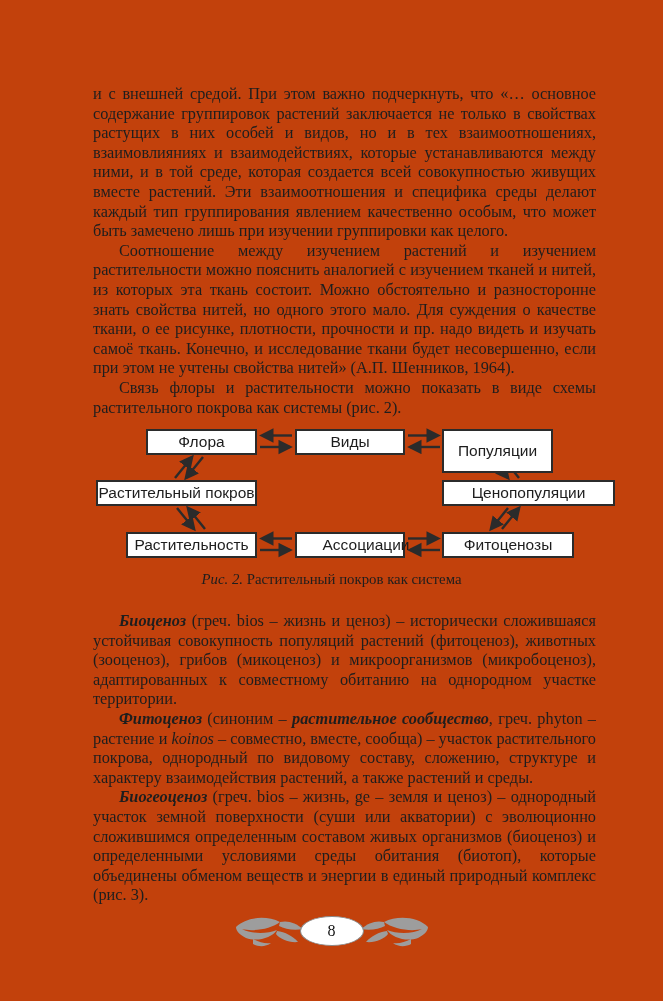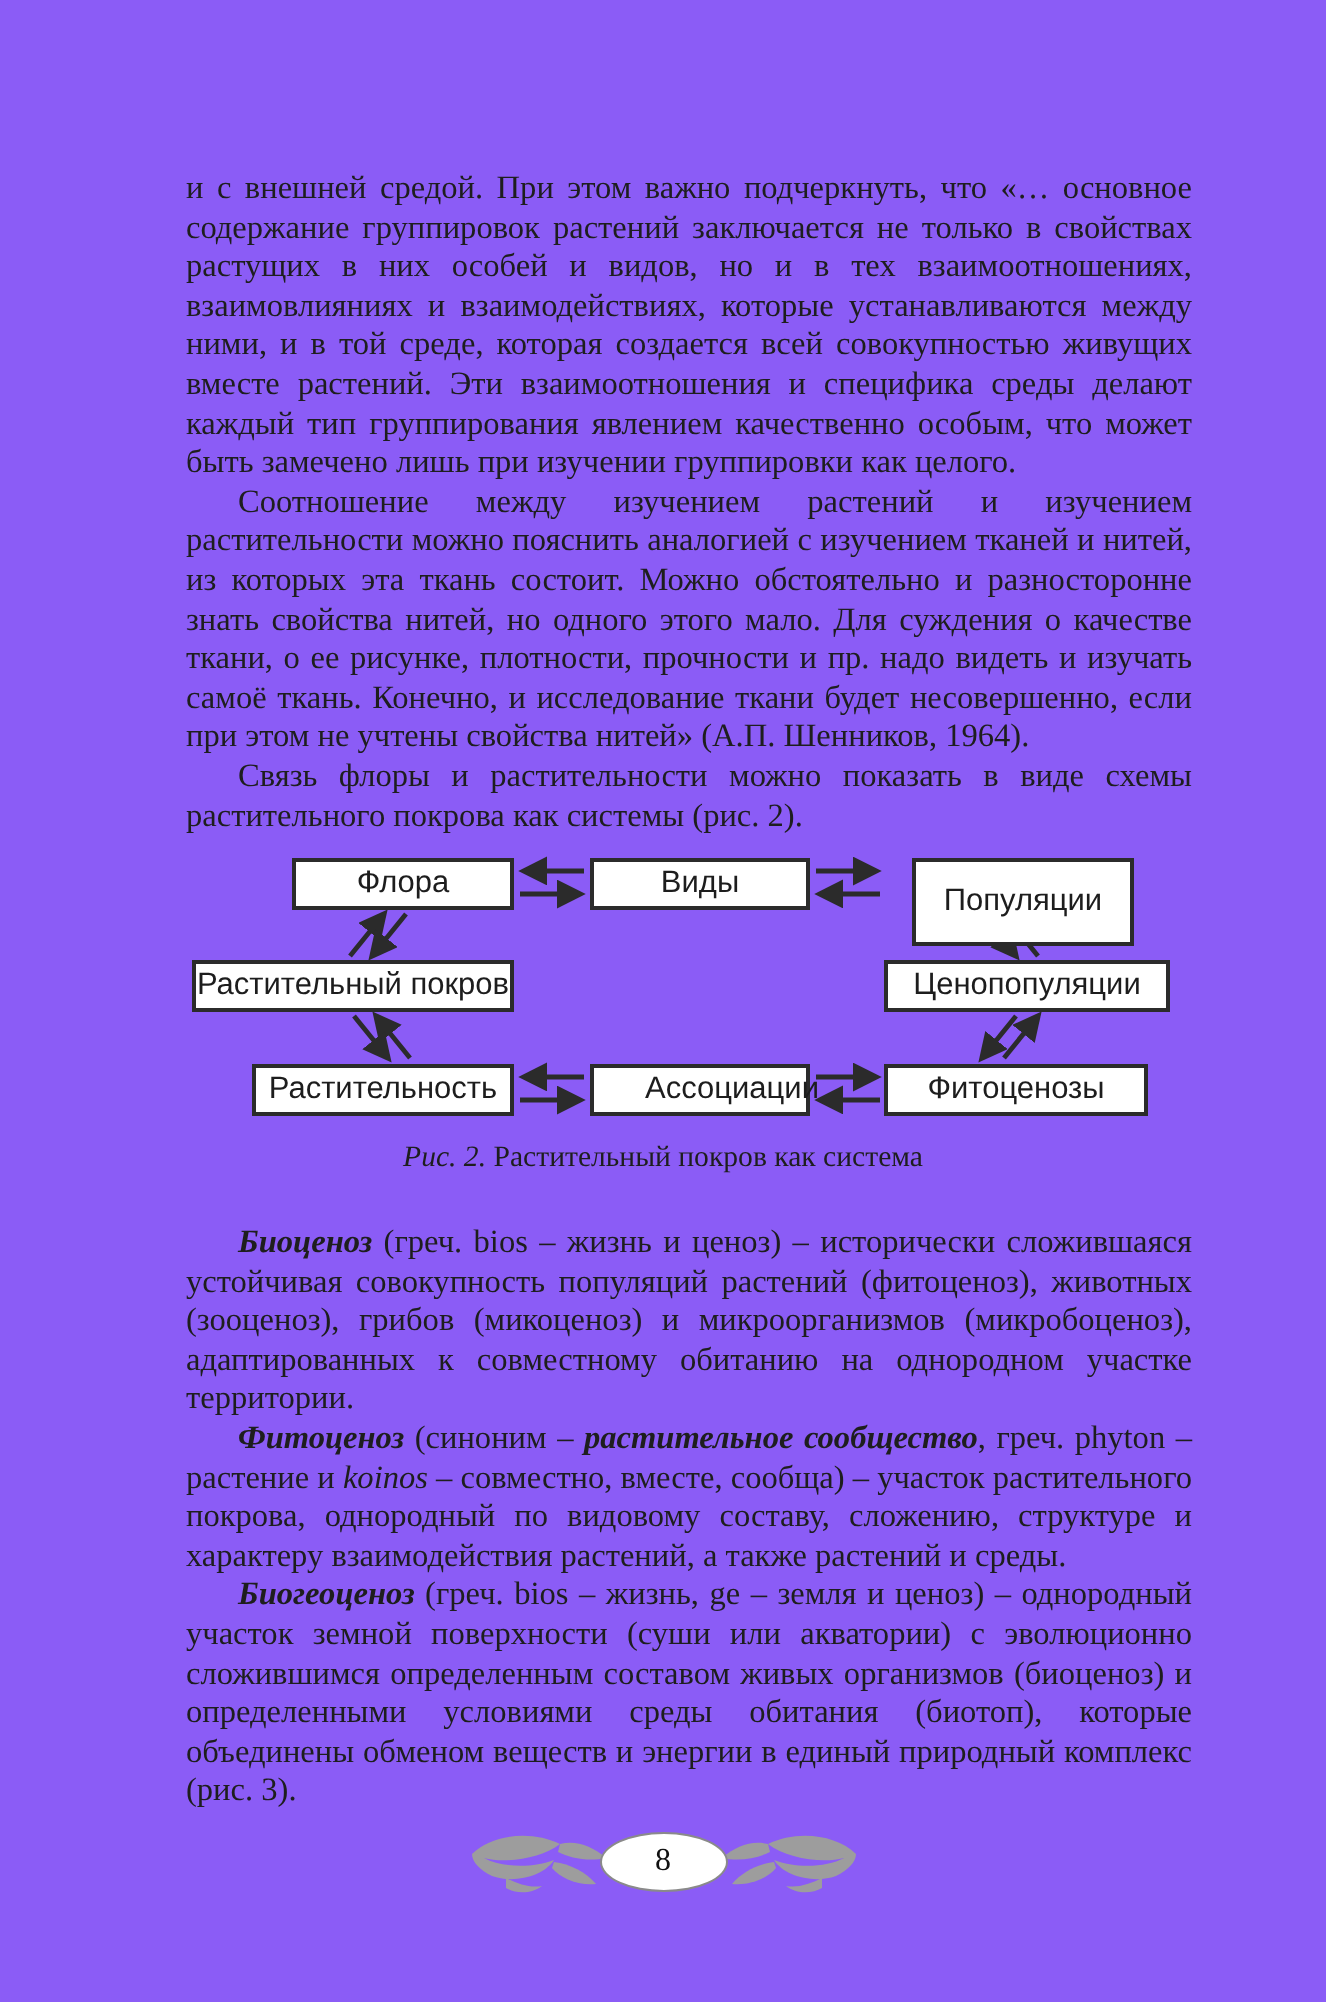--- a/index.html
+++ b/index.html
@@ -1,19 +1,19 @@
 <!DOCTYPE html>
 <html lang="ru"><head>
 <meta charset="utf-8">
 <style>
   html,body{margin:0;padding:0;background:#ffffff;}
   .page{
     position:relative;
     width:663px;height:1001px;
-    background:#8b5cf6;
+    background:#c2410c;
     color:#1e1e1e;
     font-family:"Liberation Serif","DejaVu Serif",serif;
     overflow:hidden;
   }
   .textblock{
     position:absolute;left:93px;width:503px;
     font-size:16.3px;line-height:19.6px;
     text-align:justify;
   }
   .textblock p{margin:0;}
@@ -92,23 +92,23 @@
 
         <line x1="431" y1="55" x2="414" y2="34" marker-end="url(#ah)"></line>
         <line x1="403" y1="34" x2="420" y2="55" marker-end="url(#ah)"></line>
 
         <line x1="414" y1="106" x2="431" y2="85" marker-end="url(#ah)"></line>
         <line x1="420" y1="85" x2="403" y2="106" marker-end="url(#ah)"></line>
       </g>
     </svg>
     <div class="dbox" style="left:207px;top:6px;width:110px;height:26px;">Виды</div>
     <div class="dbox" style="left:58px;top:6px;width:111px;height:26px;">Флора</div>
-    <div class="dbox" style="left:368px;top:6px;width:111px;height:44px;">Популяции</div>
+    <div class="dbox" style="left:354px;top:6px;width:111px;height:44px;">Популяции</div>
     <div class="dbox" style="left:8px;top:57px;width:161px;height:26px;">Растительный покров</div>
-    <div class="dbox" style="left:354px;top:57px;width:143px;height:26px;">Ценопопуляции</div>
+    <div class="dbox" style="left:354px;top:57px;width:173px;height:26px;">Ценопопуляции</div>
     <div class="dbox" style="left:38px;top:109px;width:131px;height:26px;">Растительность</div>
     <div class="dbox" style="left:207px;top:109px;width:110px;height:26px;padding-left:32px;">Ассоциации</div>
     <div class="dbox" style="left:354px;top:109px;width:132px;height:26px;text-align:center;">Фитоценозы</div>
   </div>
 
   <div class="caption"><span class="i">Рис. 2.</span><span> Растительный покров как система</span></div>
 
   <div class="textblock" style="top:611px;">
     <p class="indent"><span class="b i">Биоценоз</span><span> (греч. bios – жизнь и ценоз) – исторически сложившаяся устойчивая совокупность популяций растений (фитоценоз), животных (зооценоз), грибов (микоценоз) и микроорганизмов (микробоценоз), адаптированных к совместному обитанию на однородном участке территории.</span></p>
     <p class="indent"><span class="b i">Фитоценоз</span><span> (синоним – </span><span class="b i">растительное сообщество</span><span>, греч. phyton – растение и </span><span class="i">koinos</span><span> – совместно, вместе, сообща) – участок растительного покрова, однородный по видовому составу, сложению, структуре и характеру взаимодействия растений, а также растений и среды.</span></p>

